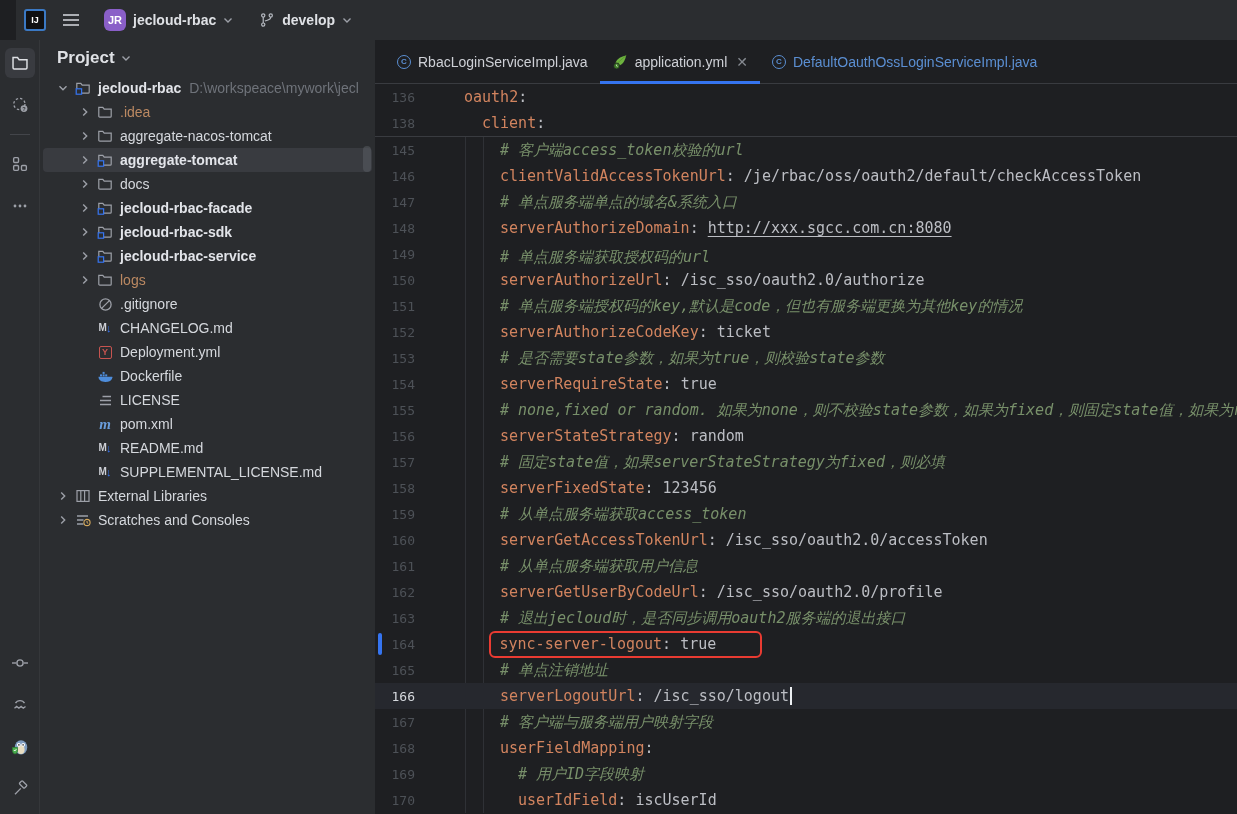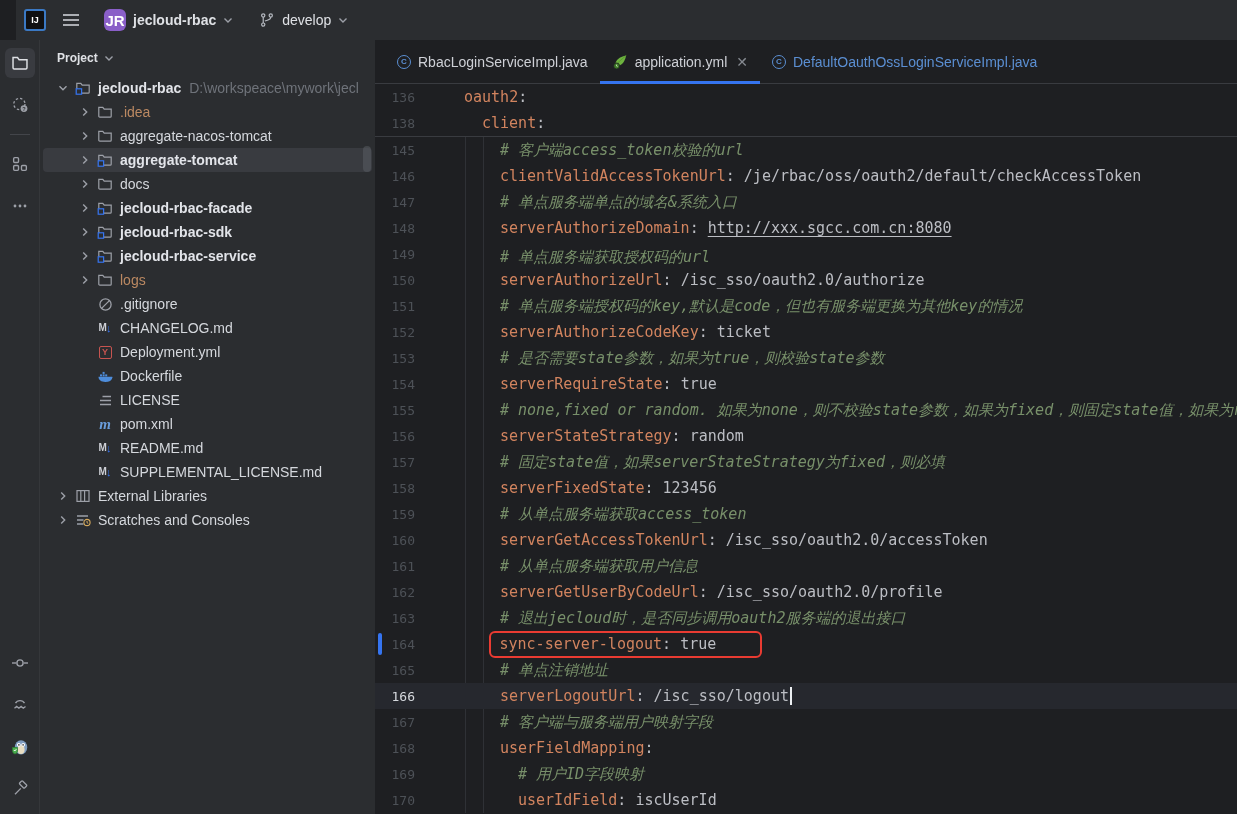--- a/index.html
+++ b/index.html
@@ -9,36 +9,36 @@
     font-family:"Liberation Sans",sans-serif;-webkit-font-smoothing:antialiased;
   }
   svg{display:block}
   
   .toolbar{position:absolute;left:16px;top:0;width:1237px;height:40px;background:var(--panel-bg);
     display:flex;align-items:center;gap:10px;padding-left:8px;box-sizing:border-box;z-index:5}
   .app-logo{width:22px;height:22px;background:#101012;border:2px solid #3b79c4;border-radius:3px;
     display:flex;align-items:center;justify-content:center;font-size:9px;font-weight:bold;color:#fff;letter-spacing:0;box-sizing:border-box}
   .tb-btn{display:flex;align-items:center;justify-content:center;width:30px;height:30px;border-radius:6px}
   .widget{display:flex;align-items:center;gap:7px;padding:3px 8px;border-radius:6px;font-size:14px;color:#dfe1e5}
-  .avatar{width:22px;height:22px;border-radius:6px;background:#8a5fc8;color:#fff;font-size:15px;font-weight:bold;
+  .avatar{width:22px;height:22px;border-radius:6px;background:#8a5fc8;color:#fff;font-size:11px;font-weight:bold;
     display:flex;align-items:center;justify-content:center}
   .w-label{font-weight:600}
-  .w-label.normal{font-weight:400}
+  .w-label.normal{font-weight:700}
   
   .stripe{position:absolute;left:0;top:40px;bottom:0;width:40px;background:var(--panel-bg);
     border-right:1px solid rgba(255,255,255,.05);box-sizing:border-box;
     display:flex;flex-direction:column;align-items:center;padding:8px 0 10px 0;z-index:4}
   .stripe .grp{display:flex;flex-direction:column;align-items:center;gap:12px}
   .stripe .grp.bottom{margin-top:auto}
   .stripe-btn{width:30px;height:30px;border-radius:6px;display:flex;align-items:center;justify-content:center;color:#9da0a8}
   .stripe-btn.active{background:#393b40;color:#dfe1e5}
   .stripe-divider{width:20px;height:1px;background:#43454a;margin:2px 0}
   
   .panel{position:absolute;left:40px;top:40px;width:335px;bottom:0;background:var(--panel-bg);overflow:hidden;z-index:3}
-  .panel-header{height:36px;display:flex;align-items:center;gap:6px;padding-left:17px;font-size:12px;font-weight:bold;color:#dfe1e5}
+  .panel-header{height:36px;display:flex;align-items:center;gap:6px;padding-left:17px;font-size:17px;font-weight:bold;color:#dfe1e5}
   .tree{font-size:14px;color:#d5d8dd}
   .tree-row{height:24px;display:flex;align-items:center;white-space:nowrap;overflow:hidden;box-sizing:border-box;border-radius:4px;margin:0 3px}
   .tree-row.selected{background:#393b40}
   .tw-chev{width:22px;flex:none;display:flex;align-items:center;justify-content:center;color:#9da0a8}
   .tw-icon{width:18px;flex:none;display:flex;align-items:center;justify-content:center;margin-right:6px}
   .tw-label.bold{font-weight:bold;color:#e2e4e9}
   .tw-label.excluded{color:var(--excluded)}
   .tw-path{color:#6f737a;margin-left:8px}
   .rot-90{transform:rotate(-90deg)}
   .panel-scroll{position:absolute;right:4px;top:106px;width:8px;height:26px;border-radius:4px;background:#5a5d63;opacity:.55}

